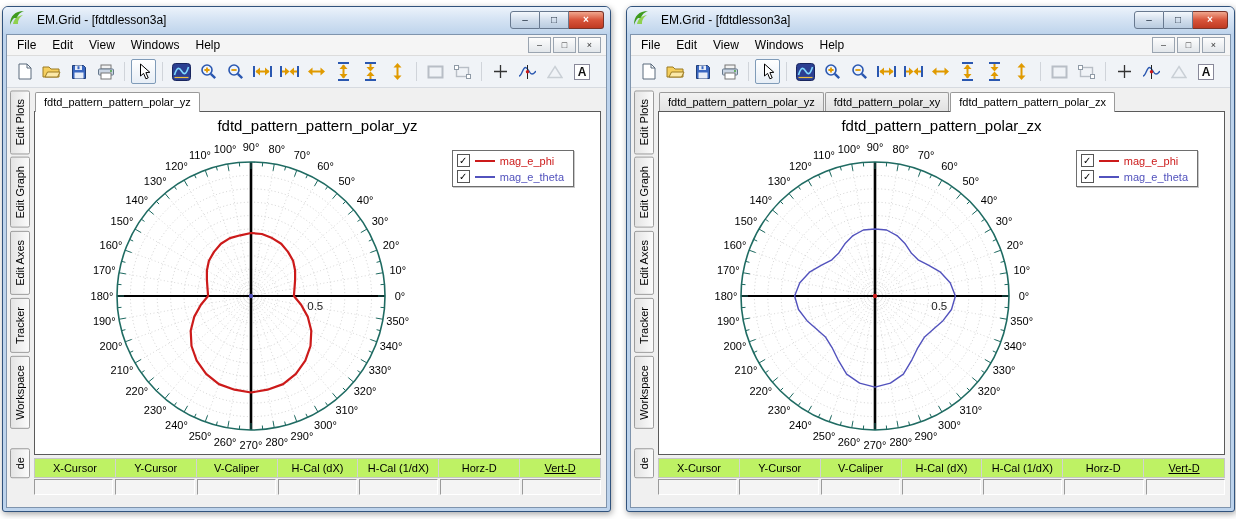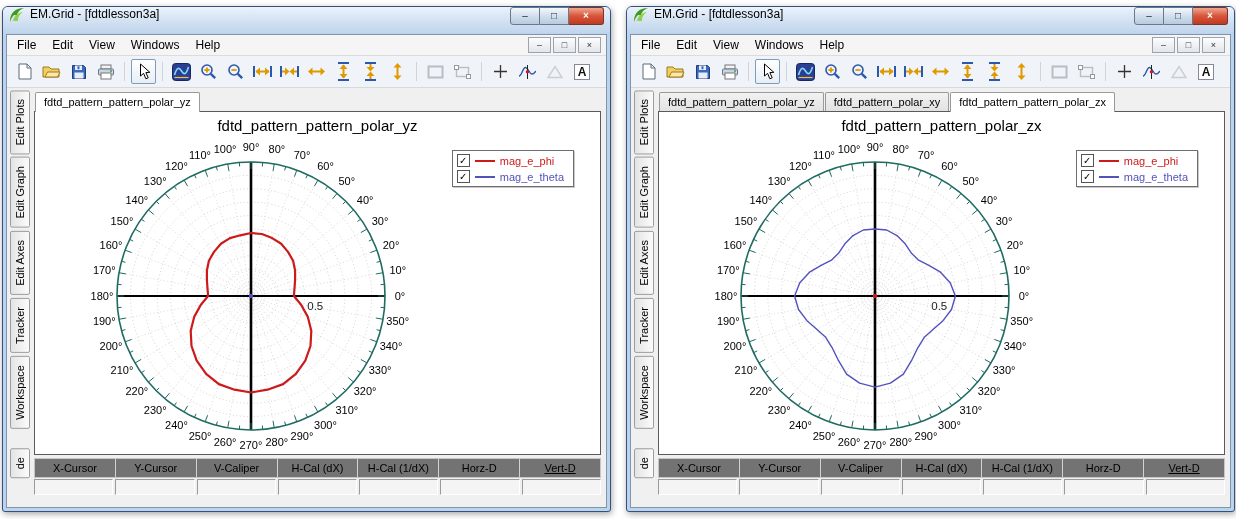--- a/index.html
+++ b/index.html
@@ -1,21 +1,21 @@
 <!DOCTYPE html>
 <html><head>
 <meta charset="utf-8">
 <style>
   html,body{margin:0;padding:0;}
   body{width:1236px;height:519px;background:#ffffff;position:relative;overflow:hidden;
        font-family:"Liberation Sans",sans-serif;color:#000;}
   .window{position:absolute;top:6px;width:609px;height:506px;background:#bdd3ec;
           border:1px solid #31537d;border-radius:6px 6px 3px 3px;box-sizing:border-box;
           box-shadow:1px 2px 6px rgba(0,0,0,.35);}
-  .titlebar{height:26px;display:flex;align-items:flex-start;gap:5px;padding:0 6px;
+  .titlebar{height:26px;display:flex;align-items:center;gap:12px;padding:0 6px;
             background:linear-gradient(#ecf3fb,#d6e4f4 45%,#c0d5ec);border-radius:5px 5px 0 0;}
   .title{font-size:12px;}
   .caption-buttons{margin-left:auto;display:flex;}
   .cbtn{width:28px;height:16px;display:flex;align-items:center;justify-content:center;
         font-size:10px;line-height:1;color:#1c2a3a;
         background:linear-gradient(#f4f8fc,#d2deec 50%,#b9cbdf);
         border:1px solid #68798f;border-left-width:0;}
   .cbtn:first-child{border-left-width:1px;border-radius:3px 0 0 3px;}
   .cbtn.close{width:34px;border-radius:0 3px 3px 0;color:#fff;font-weight:bold;
         background:linear-gradient(#f0a78e,#d8543a 50%,#bf3a22);border-color:#7a3328;}
@@ -56,21 +56,21 @@
   svg.polar{position:absolute;left:4px;top:24px;}
   svg text{font-family:"Liberation Sans",sans-serif;}
   .legend{position:absolute;right:26px;top:38px;background:#ffffff;border:1px solid #6e6e6e;
           box-shadow:1px 1px 0 #c9c9c9;padding:3px 9px 3px 4px;display:flex;
           flex-direction:column;gap:3px;font-size:11px;}
   .legend-row{display:flex;align-items:center;gap:5px;}
   .cb{width:11px;height:11px;border:1px solid #555;background:#fff;font-size:10px;
       line-height:11px;text-align:center;color:#000;}
   .sample{width:20px;height:0;border-top:2px solid #000;}
   .statusbar{flex:0 0 auto;margin-top:3px;}
-  .status-head{display:flex;height:18px;background:#737373;border:1px solid #c6c6c6;}
+  .status-head{display:flex;height:18px;background:#bef264;border:1px solid #c6c6c6;}
   .status-cell{flex:1;display:flex;align-items:center;justify-content:center;font-size:11px;
                border-right:1px solid #d2d2d2;}
   .status-cell:last-child{border-right:none;text-decoration:underline;}
   .status-vals{display:flex;height:16px;margin-top:1px;gap:2px;}
   .status-val{flex:1;background:#f4f4f4;border:1px solid;border-color:#9a9a9a #ffffff #ffffff #9a9a9a;}
   .bottom-space{height:12px;flex:0 0 auto;}
 </style>
 </head>
 <body>
 

